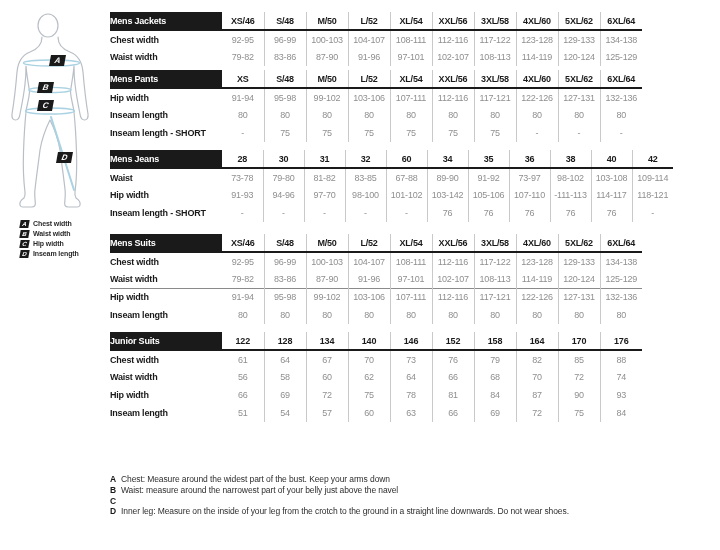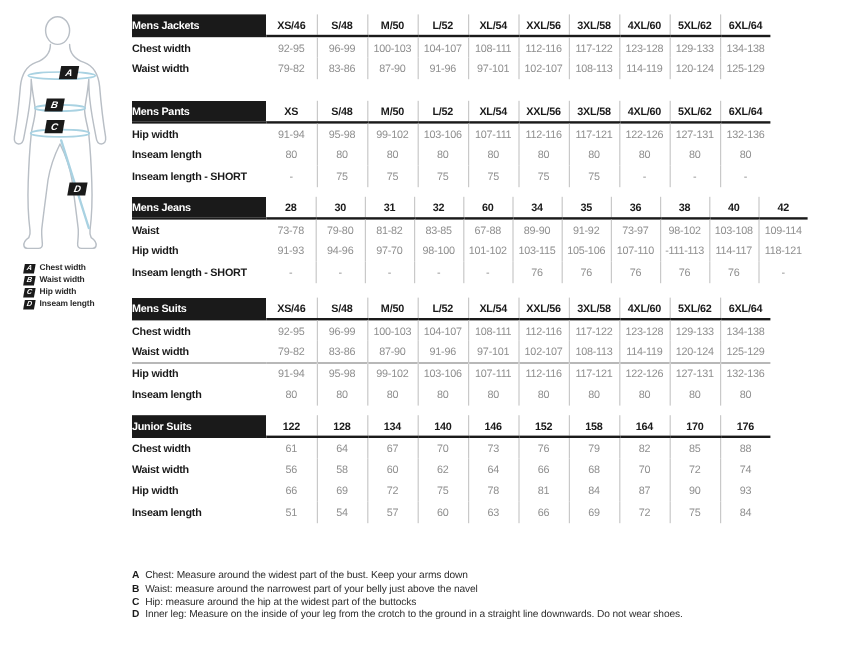--- a/index.html
+++ b/index.html
@@ -27,21 +27,21 @@
   .legend{position:absolute;left:20px;top:215px;}
   .legend-row{display:flex;align-items:center;height:9.5px;margin-bottom:0.5px;}
   .lbadge{width:9px;height:8px;background:var(--ink);color:#fff;font-size:6px;font-weight:bold;
     font-style:italic;display:flex;align-items:center;justify-content:center;
     transform:skewX(-10deg);margin-right:4px;flex:0 0 9px;}
   .legend-label{font-size:7px;font-weight:bold;color:#2a2a2a;letter-spacing:-0.1px;white-space:nowrap;}
 
   
   #tables{position:absolute;left:110px;top:12px;}
   table.size-table{border-collapse:collapse;table-layout:fixed;}
-  table.size-table:nth-child(1){margin-bottom:18px;}
+  table.size-table:nth-child(1){margin-bottom:4px;}
   table.size-table:nth-child(2){margin-bottom:8px;}
   table.size-table:nth-child(3){margin-bottom:12px;}
   table.size-table:nth-child(4){margin-bottom:8px;}
   table.size-table th,table.size-table td{height:18px;padding:0;vertical-align:middle;
     font-size:9px;letter-spacing:-0.2px;white-space:nowrap;overflow:hidden;}
   th.t-title{background:var(--ink);color:#fff;text-align:left;padding-left:8px;
     font-weight:bold;font-size:9.5px;}
   th.col{font-weight:bold;color:var(--ink);text-align:center;}
   th.col + th.col{border-left:1px solid var(--divider);}
   td.row-label{font-weight:bold;color:var(--ink);text-align:left;padding-left:8px;}
@@ -290,21 +290,21 @@
             <td class="val">103-108</td>
             <td class="val">109-114</td>
           </tr>
           <tr>
             <td class="row-label">Hip width</td>
             <td class="val">91-93</td>
             <td class="val">94-96</td>
             <td class="val">97-70</td>
             <td class="val">98-100</td>
             <td class="val">101-102</td>
-            <td class="val">103-115</td>
+            <td class="val">103-142</td>
             <td class="val">105-106</td>
             <td class="val">107-110</td>
             <td class="val">-111-113</td>
             <td class="val">114-117</td>
             <td class="val">118-121</td>
           </tr>
           <tr>
             <td class="row-label">Inseam length - SHORT</td>
             <td class="val">-</td>
             <td class="val">-</td>
@@ -495,21 +495,20 @@
         <div class="instr-row">
           <span class="instr-key">A</span>
           <span class="instr-text">Chest: Measure around the widest part of the bust. Keep your arms down</span>
         </div>
         <div class="instr-row">
           <span class="instr-key">B</span>
           <span class="instr-text">Waist: measure around the narrowest part of your belly just above the navel</span>
         </div>
         <div class="instr-row">
           <span class="instr-key">C</span>
-          <span class="instr-text">Hip: measure around the hip at the widest part of the buttocks</span>
         </div>
         <div class="instr-row">
           <span class="instr-key">D</span>
           <span class="instr-text">Inner leg: Measure on the inside of your leg from the crotch to the ground in a straight line downwards. Do not wear shoes.</span>
         </div>
       </div>
   </section>
 
 </div>
 

